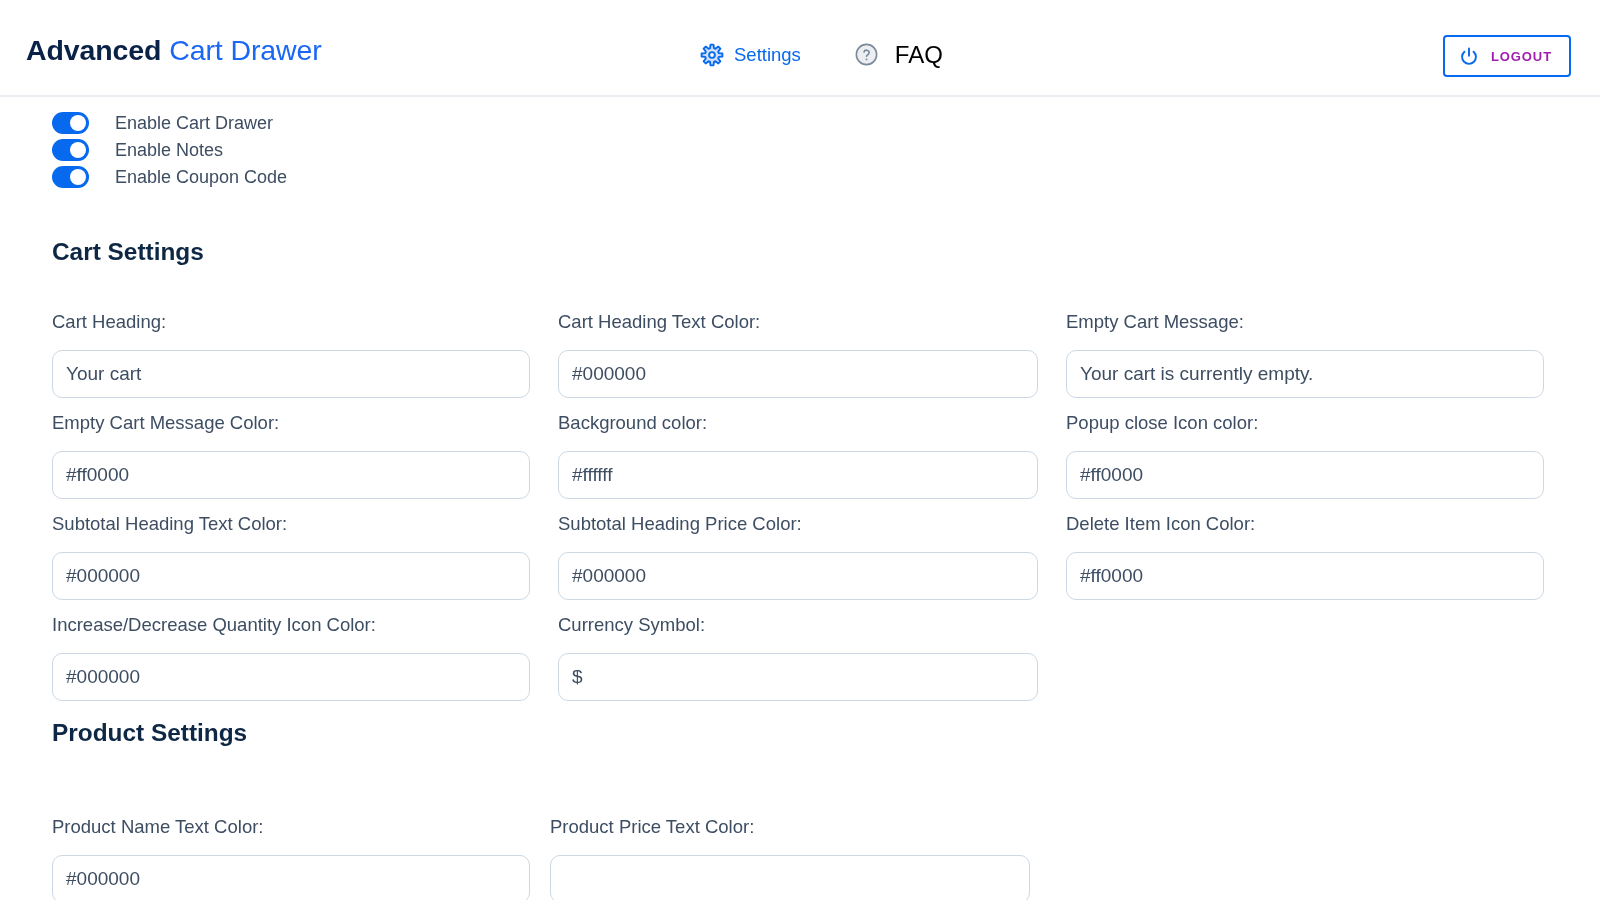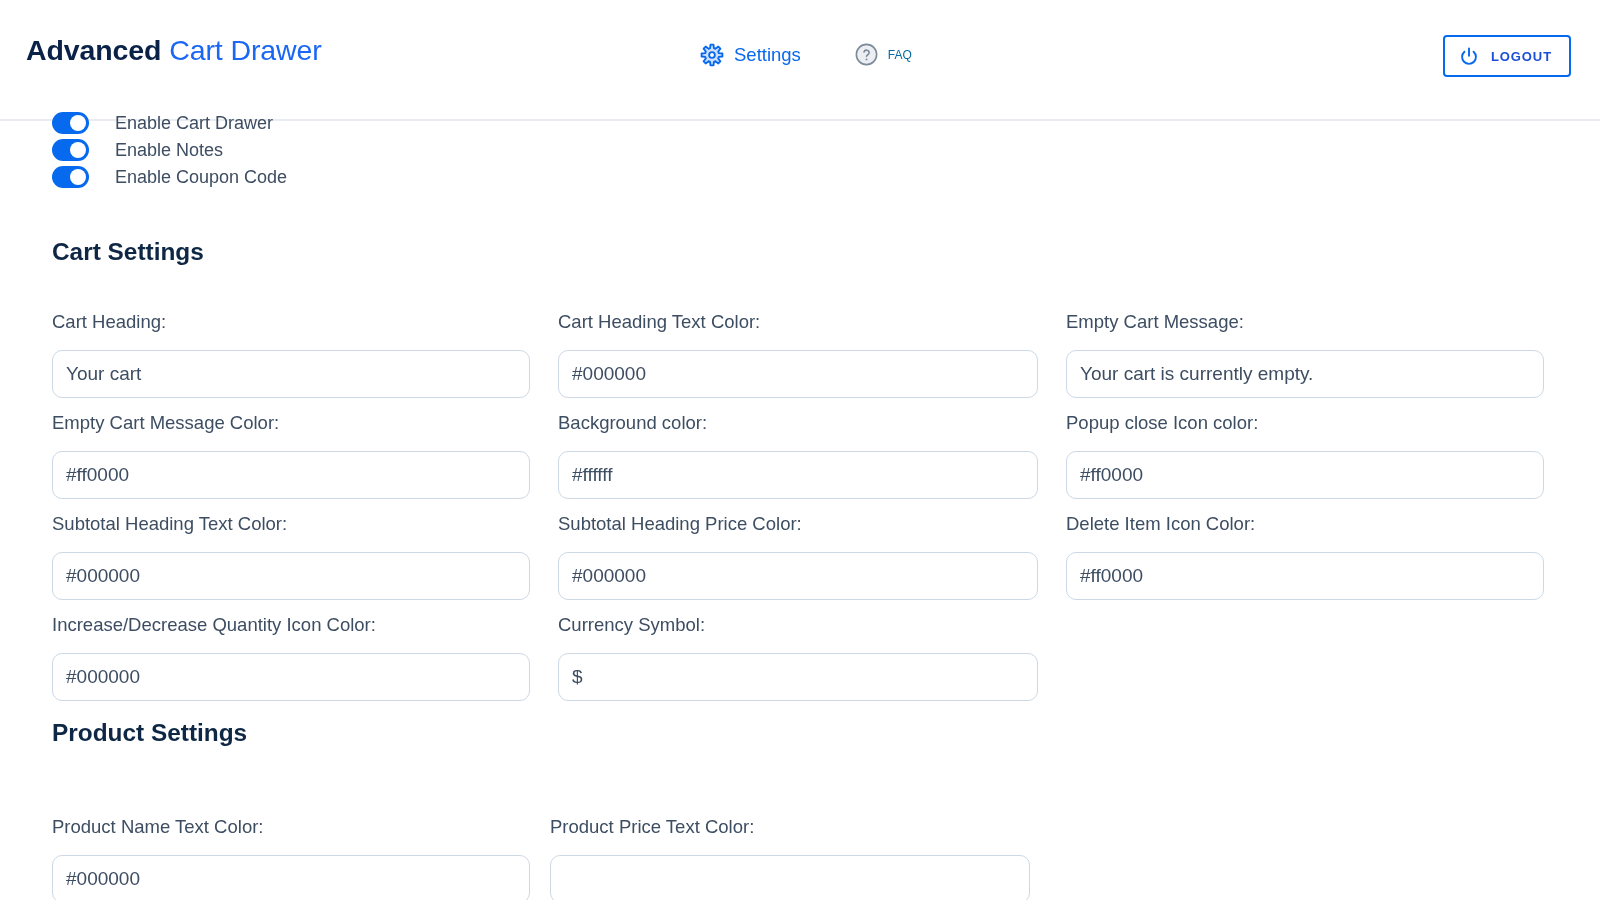--- a/index.html
+++ b/index.html
@@ -8,42 +8,42 @@
     width:1600px; height:900px;
     background:#ffffff;
     font-family:"Liberation Sans", sans-serif;
     color:#3d4d62;
     overflow:hidden;
     -webkit-font-smoothing: antialiased;
   }
 
   
   .header {
-    height:121px;
+    height:97px;
     border-bottom:2px solid #e9ecf0;
     position:relative;
   }
   .brand {
     position:absolute; left:26px; top:36px;
     font-size:28.5px; font-weight:400; color:#1a66f5; letter-spacing:-0.1px;
     line-height:28px; white-space:nowrap;
   }
   .brand b { font-weight:700; color:#0a2248; }
   .navgroup { position:absolute; left:700px; top:8px; height:94px; display:flex; align-items:center; }
   .navitem { display:flex; align-items:center; font-size:18.5px; white-space:nowrap; line-height:1; }
   .nav-settings { color:#0669ee; }
   .nav-settings .ico { margin-right:10px; display:flex; align-items:center; }
-  .nav-faq { color:#0369a1; margin-left:54px; font-size:12px; }
+  .nav-faq { color:#000000; margin-left:54px; font-size:24px;gap:7px; }
   .nav-faq .ico { margin-right:10px; display:flex; align-items:center; margin-top:-2px; }
   .logout {
     position:absolute; left:1443px; top:35px;
     width:128px; height:42px;
     border:2px solid #0669ee; border-radius:4px;
     display:flex; align-items:center; justify-content:center;
-    color:#1d4ed8; font-size:13px; font-weight:700; letter-spacing:0.9px;
+    color:#a21caf; font-size:13px; font-weight:700; letter-spacing:0.9px;
     background:#fff; line-height:1;
   }
   .logout .ico { margin-right:11px; display:flex; align-items:center; margin-top:0px; margin-left:-3px; }
   .logout span:last-child { padding-left:1px; }
 
   
   .main { position:absolute; left:0; top:0; width:1600px; }
 
   .toggles { position:absolute; left:52px; top:109px; }
   .togrow { display:flex; align-items:center; height:27.3px; }

